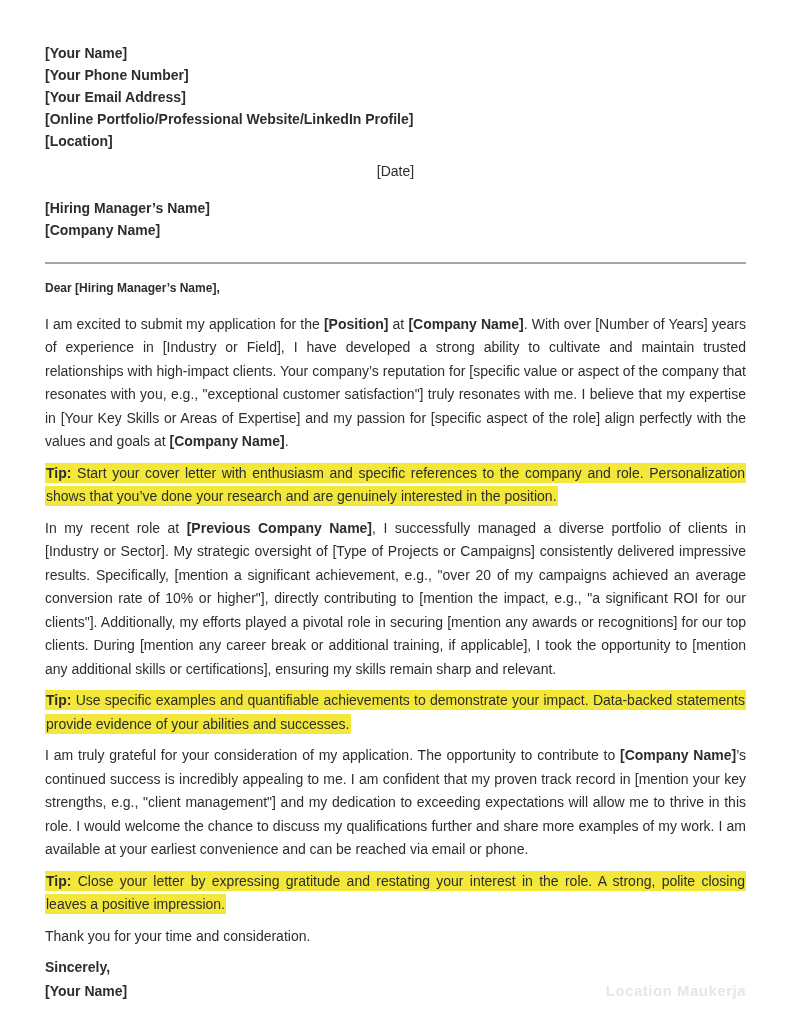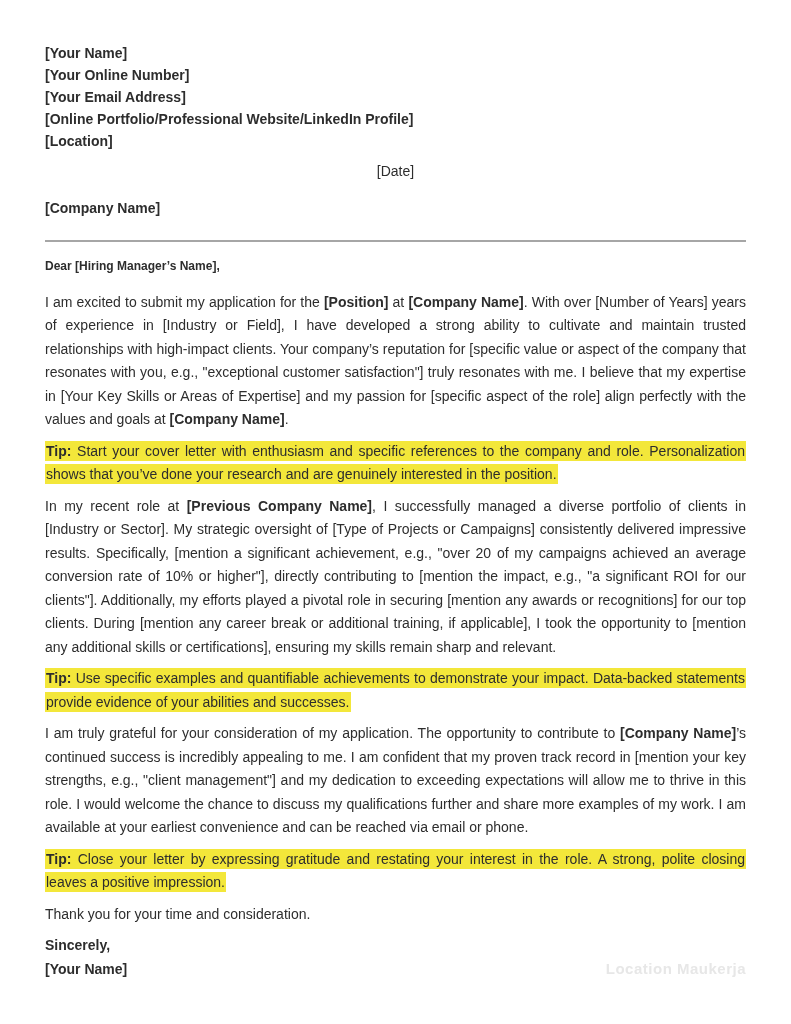--- a/index.html
+++ b/index.html
@@ -84,29 +84,30 @@
     letter-spacing: 0.5px;
   }
 </style>
 </head>
 <body>
 
 <div class="page">
 
   <div class="contact-block">
     <p>[Your Name]</p>
-    <p>[Your Online Number]</p>
+    <p>[Your Phone Number]</p>
     <p>[Your Email Address]</p>
     <p>[Online Portfolio/Professional Website/LinkedIn Profile]</p>
     <p>[Location]</p>
   </div>
 
   <p class="date-line">[Date]</p>
 
   <div class="recipient-block">
+    <p>[Hiring Manager’s Name]</p>
     <p>[Company Name]</p>
   </div>
 
   <hr class="divider">
 
   <p class="greeting">Dear [Hiring Manager’s Name],</p>
 
   <p class="para"><span>I am excited to submit my application for the </span><span class="b">[Position]</span><span> at </span><span class="b">[Company Name]</span><span>. With over [Number of Years] years of experience in [Industry or Field], I have developed a strong ability to cultivate and maintain trusted relationships with high-impact clients. Your company’s reputation for [specific value or aspect of the company that resonates with you, e.g., "exceptional customer satisfaction"] truly resonates with me. I believe that my expertise in [Your Key Skills or Areas of Expertise] and my passion for [specific aspect of the role] align perfectly with the values and goals at </span><span class="b">[Company Name]</span><span>.</span></p>
 
   <p class="tip-line"><mark class="hl"><span class="b">Tip:</span><span> Start your cover letter with enthusiasm and specific references to the company and role. Personalization shows that you’ve done your research and are genuinely interested in the position.</span></mark></p>

